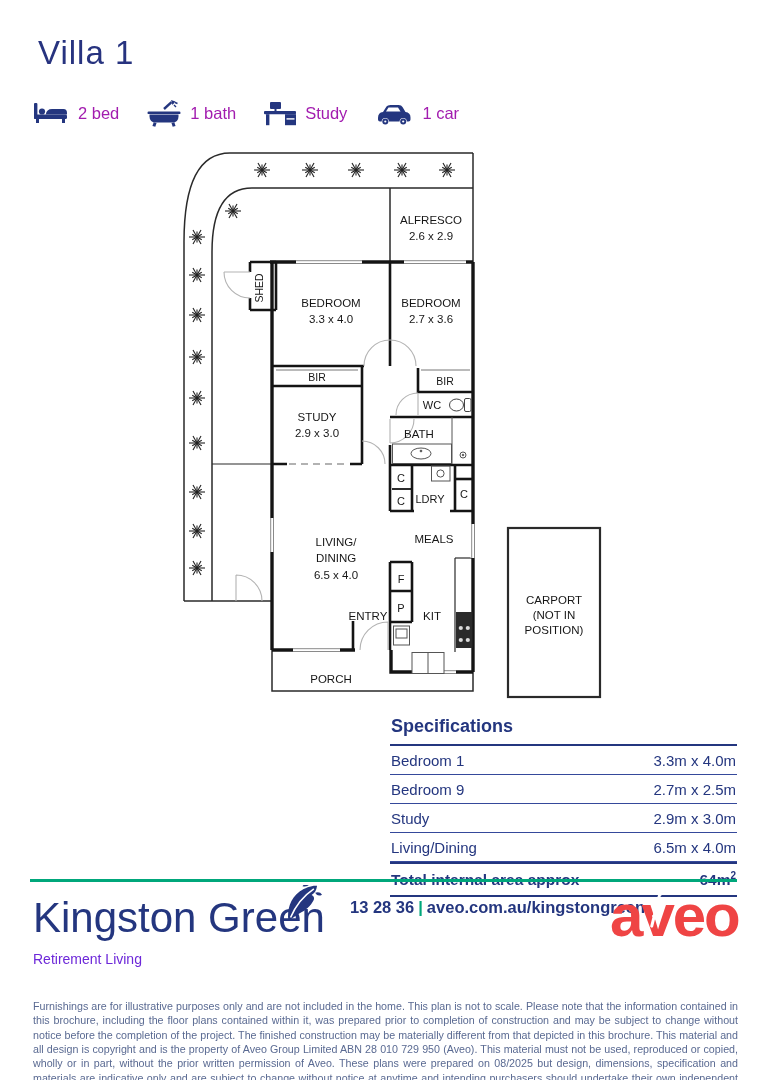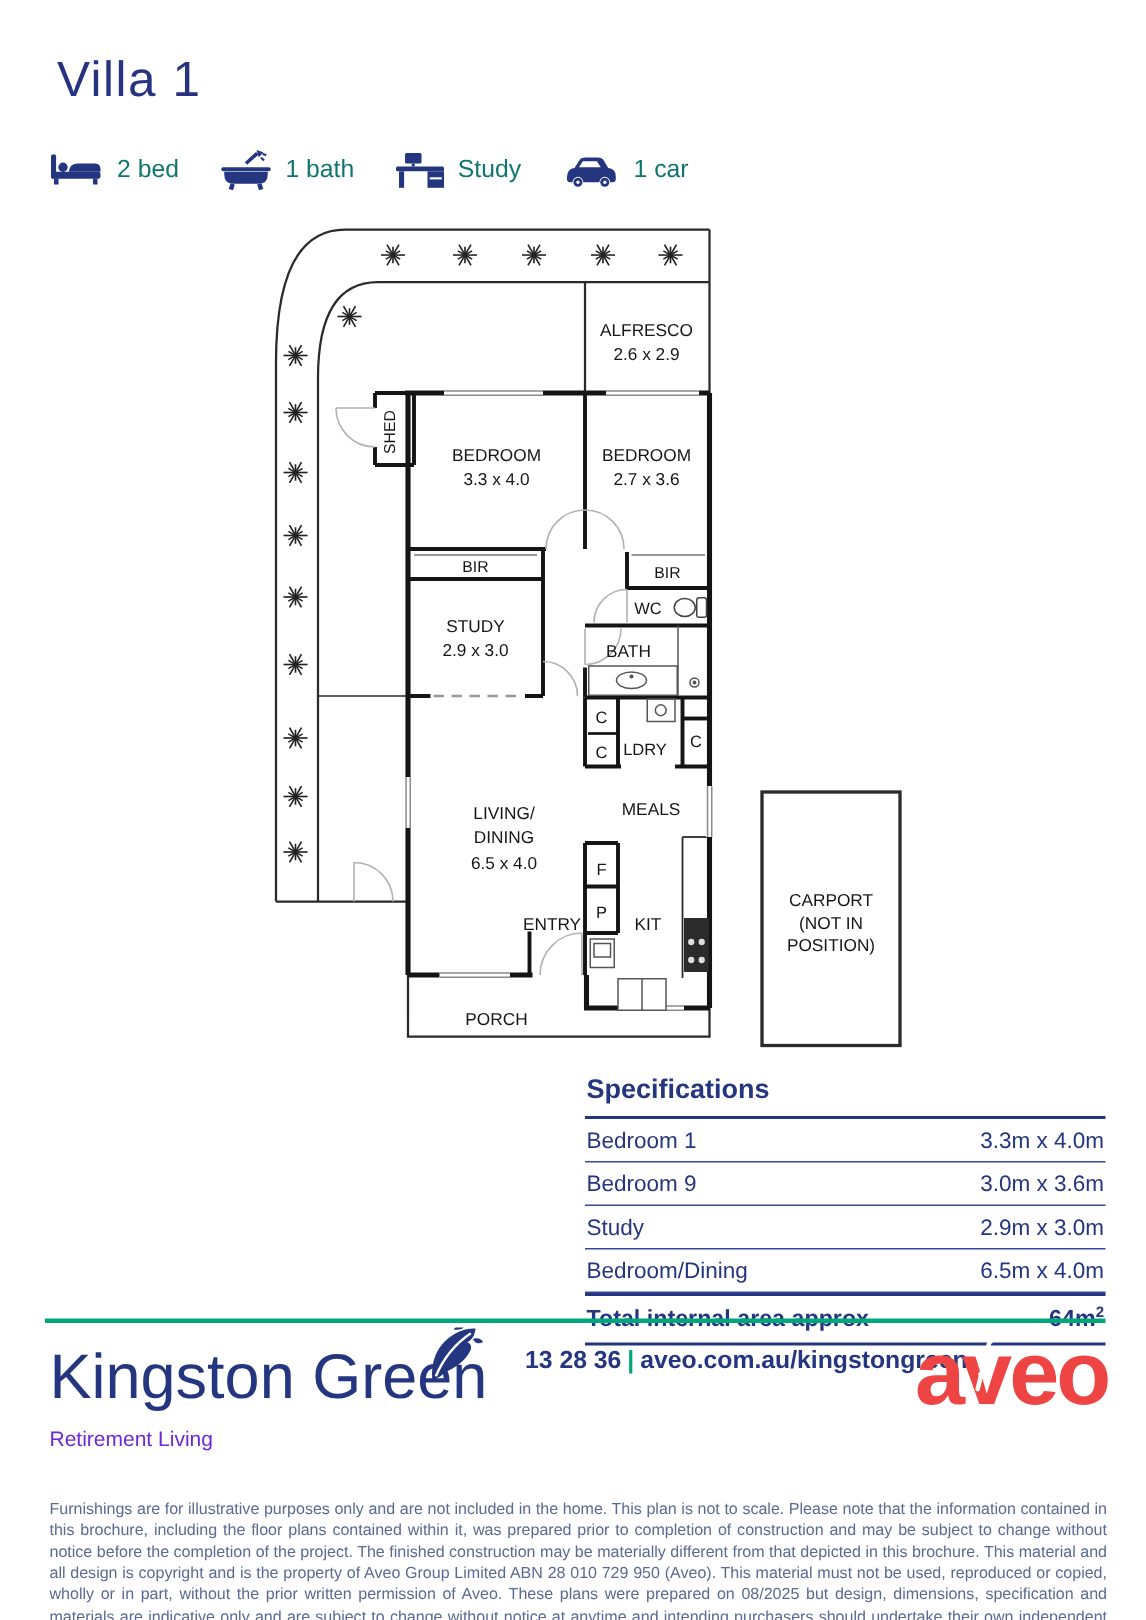--- a/index.html
+++ b/index.html
@@ -6,21 +6,21 @@
   body{
     width:764px;height:1080px;position:relative;background:#ffffff;
     font-family:"Liberation Sans",sans-serif;overflow:hidden;
   }
   .abs{position:absolute;}
   
   .page-title{
     left:38px;top:34px;font-size:33px;color:#27337f;letter-spacing:1px;font-weight:normal;
   }
   .features{left:33px;top:100px;display:flex;align-items:center;gap:28px;}
-  .feature{display:flex;align-items:center;gap:9px;color:#0f766e;font-size:16.5px;}
+  .feature{display:flex;align-items:center;gap:9px;color:#a21caf;font-size:16.5px;}
   .feature svg{display:block;}
   
   .plan{left:168px;top:145px;}
   .plan text{font-family:"Liberation Sans",sans-serif;fill:#161616;}
   
   .specs{left:390px;top:716px;width:347px;color:#24367f;}
   .specs .spec-title{font-size:18px;font-weight:bold;padding:0 0 7px 1px;border-bottom:2.5px solid #24367f;}
   .spec-row{display:flex;justify-content:space-between;align-items:flex-end;
     font-size:15px;padding:5.5px 1px;border-bottom:1px solid #35499b;}
   .spec-row:last-of-type{border-bottom:none;}
@@ -305,28 +305,28 @@
 </svg>
 
 <div class="abs specs">
   <div class="spec-title">Specifications</div>
   <div class="spec-row">
     <span>Bedroom 1</span>
     <span>3.3m x 4.0m</span>
   </div>
   <div class="spec-row">
     <span>Bedroom 9</span>
-    <span>3.0m x 3.6m</span>
+    <span>2.7m x 2.5m</span>
   </div>
   <div class="spec-row">
     <span>Study</span>
     <span>2.9m x 3.0m</span>
   </div>
   <div class="spec-row">
-    <span>Bedroom/Dining</span>
+    <span>Living/Dining</span>
     <span>6.5m x 4.0m</span>
   </div>
   <div class="spec-total">
     <span>Total internal area approx</span>
     <span><span>64m</span><sup>2</sup></span>
   </div>
 </div>
 
 <div class="abs teal-rule"></div>
 

